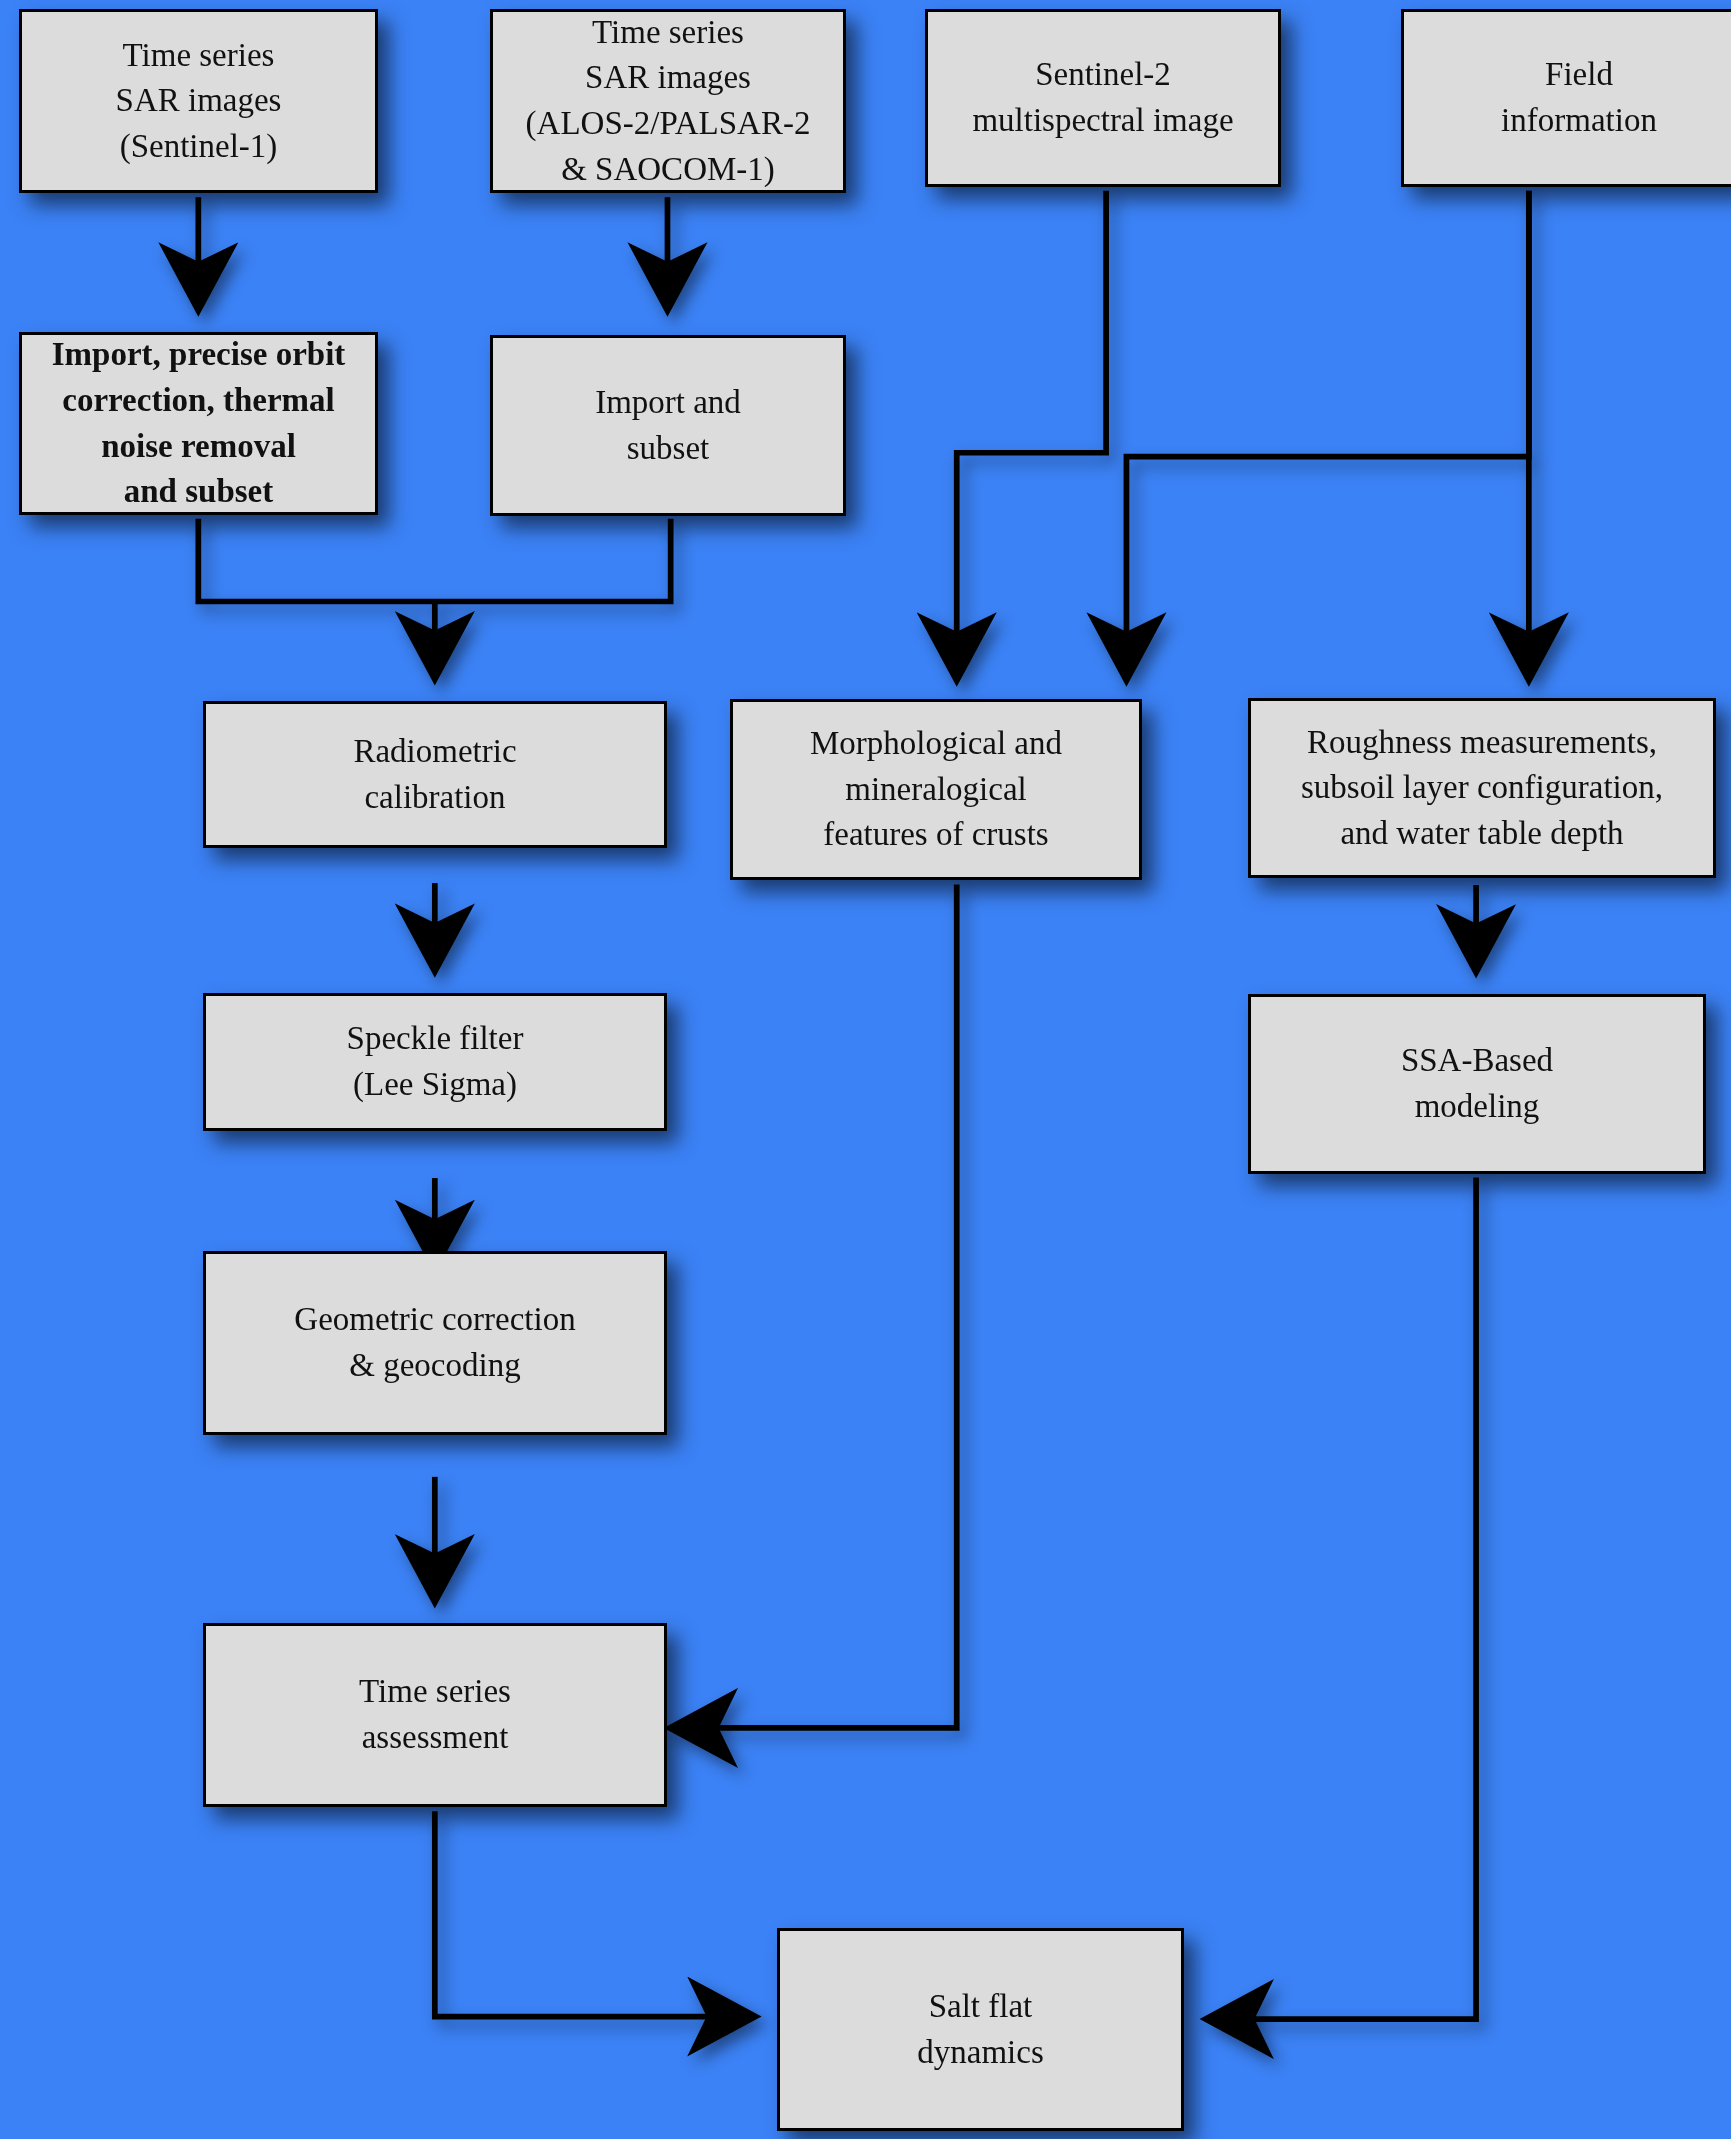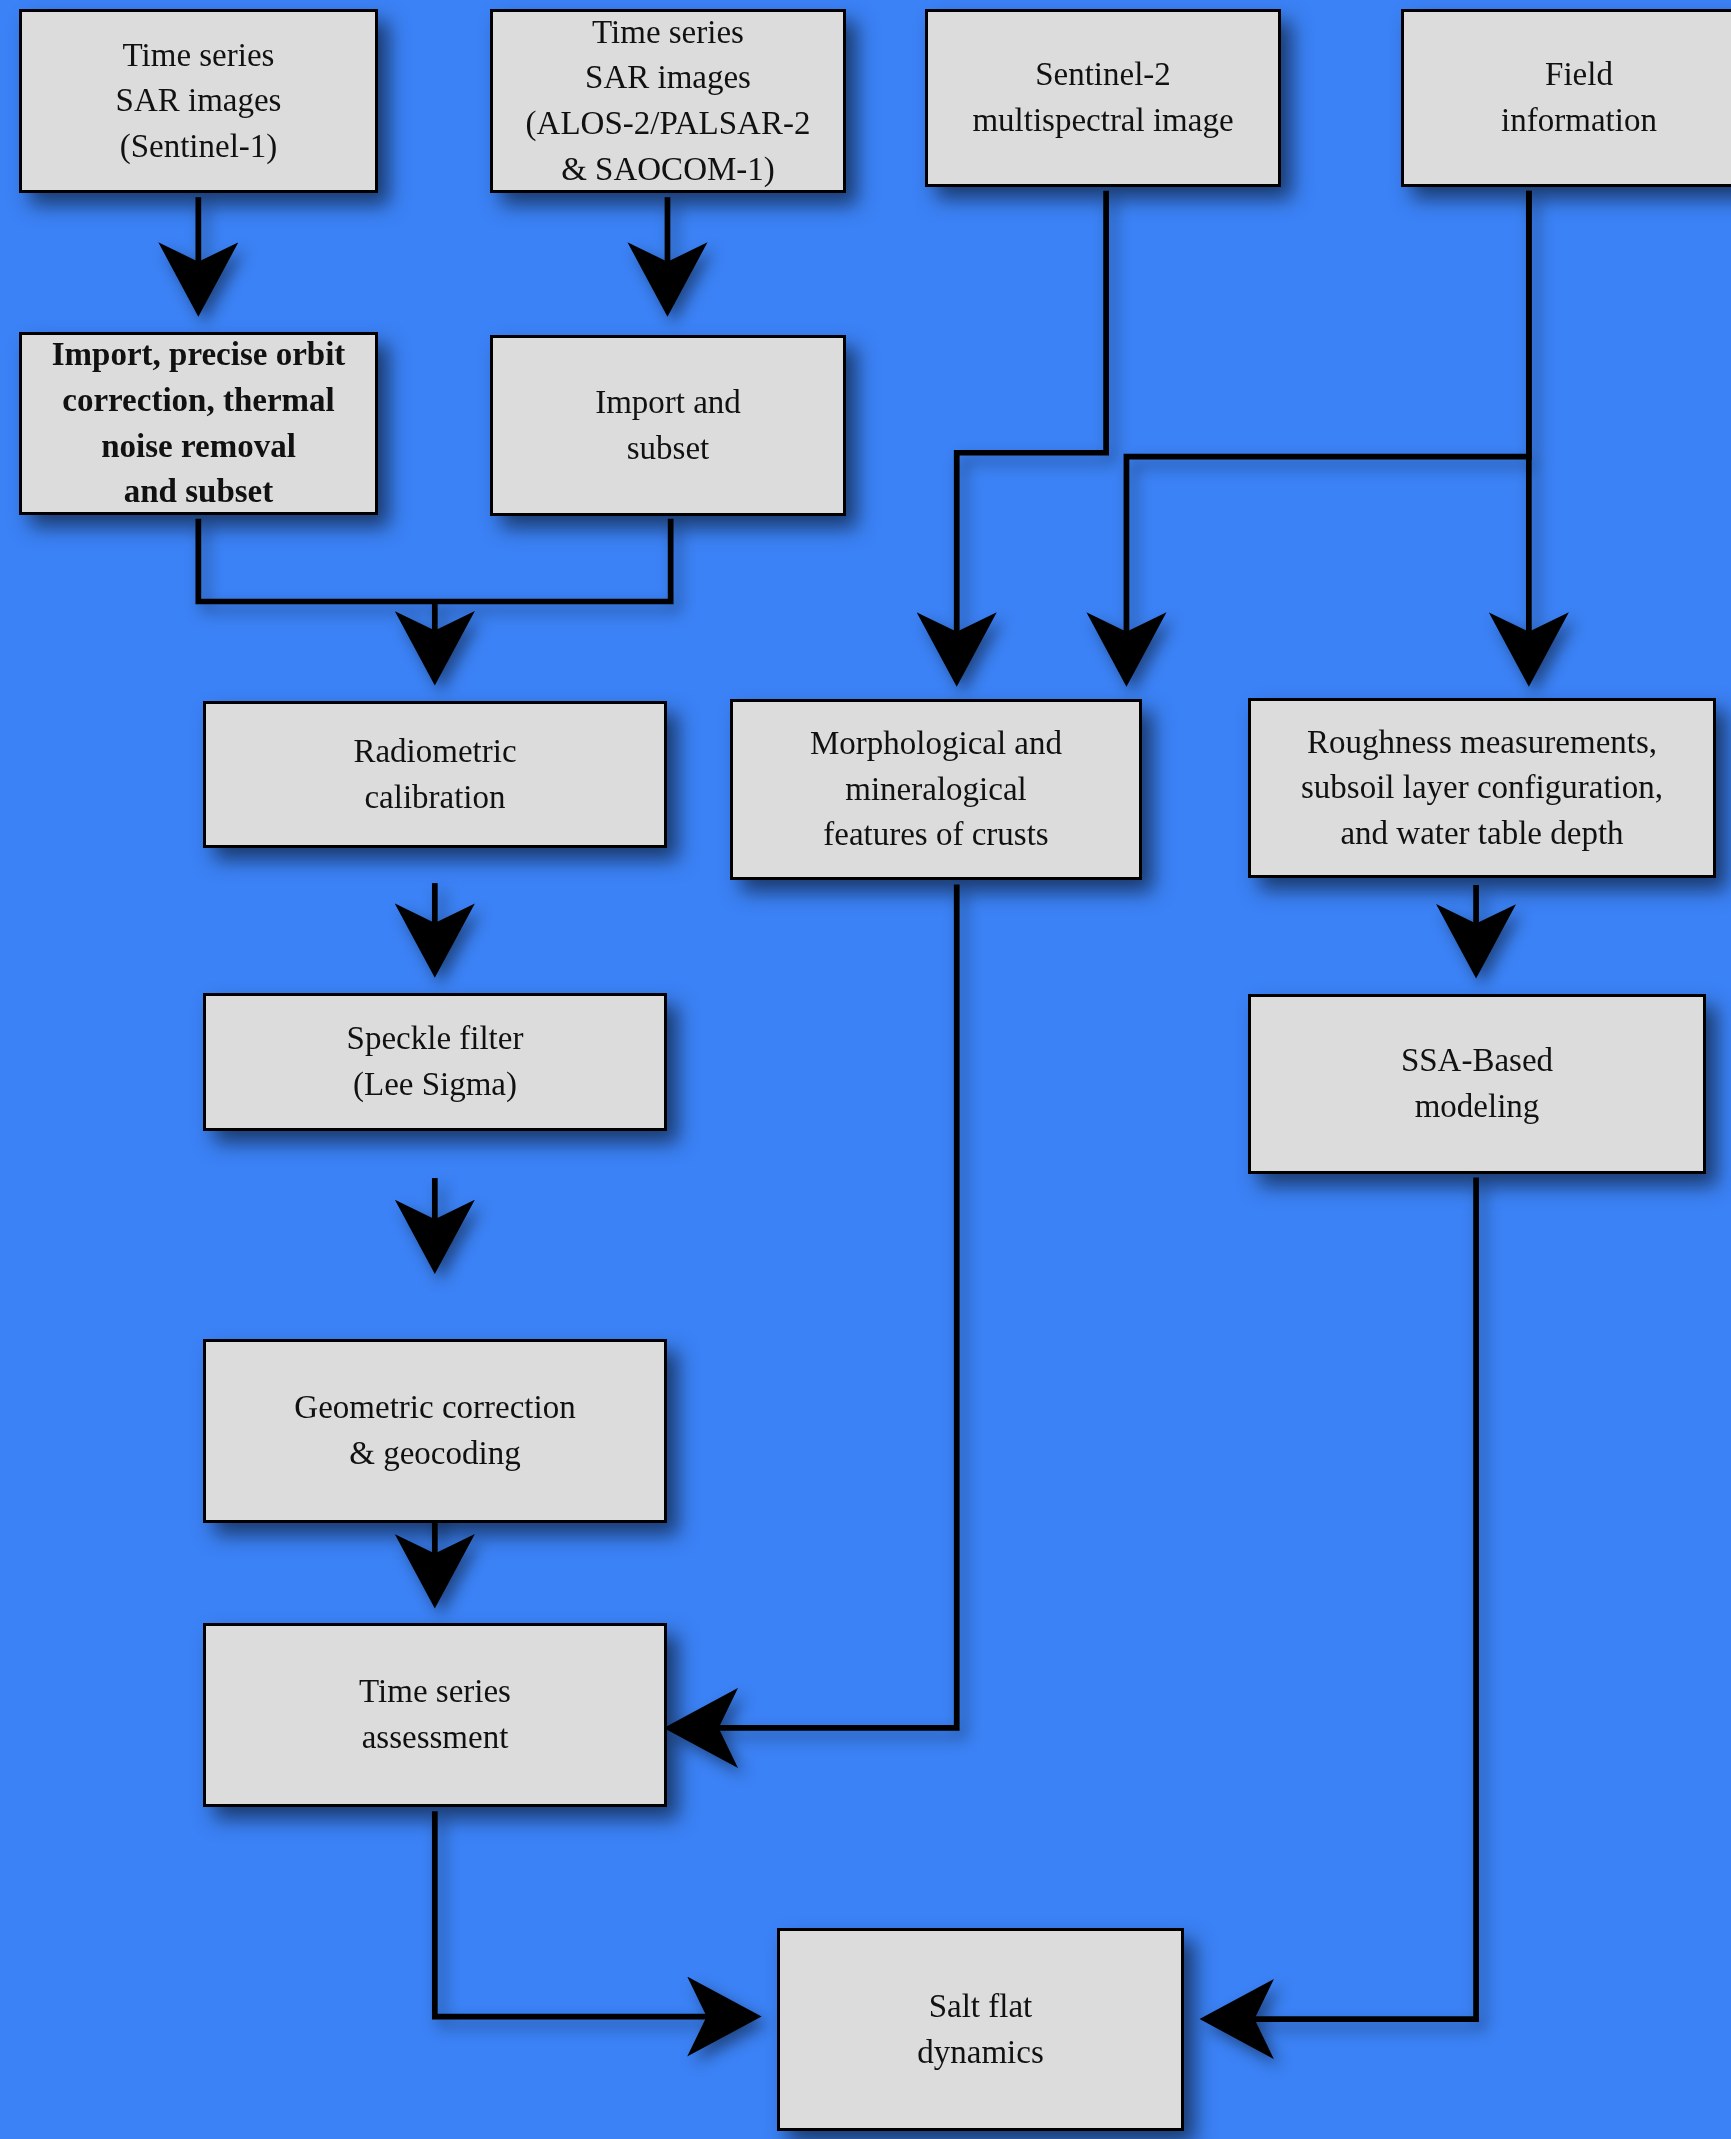--- a/index.html
+++ b/index.html
@@ -142,21 +142,21 @@
   <div class="node" style="left:203px; top:993px; width:464px; height:138px;">
     <span class="label">Speckle filter
 (Lee Sigma)</span>
   </div>
 
   <div class="node" style="left:1248px; top:994px; width:458px; height:180px;align-items:center;">
     <span class="label">SSA-Based
 modeling</span>
   </div>
 
-  <div class="node" style="left:203px; top:1339px; width:464px; height:184px;">
+  <div class="node" style="left:203px; top:1251px; width:464px; height:184px;">
     <span class="label">Geometric correction
 &amp; geocoding</span>
   </div>
 
   <div class="node" style="left:203px; top:1623px; width:464px; height:184px;">
     <span class="label">Time series
 assessment</span>
   </div>
 
   <div class="node" style="left:777px; top:1928px; width:407px; height:203px;">

